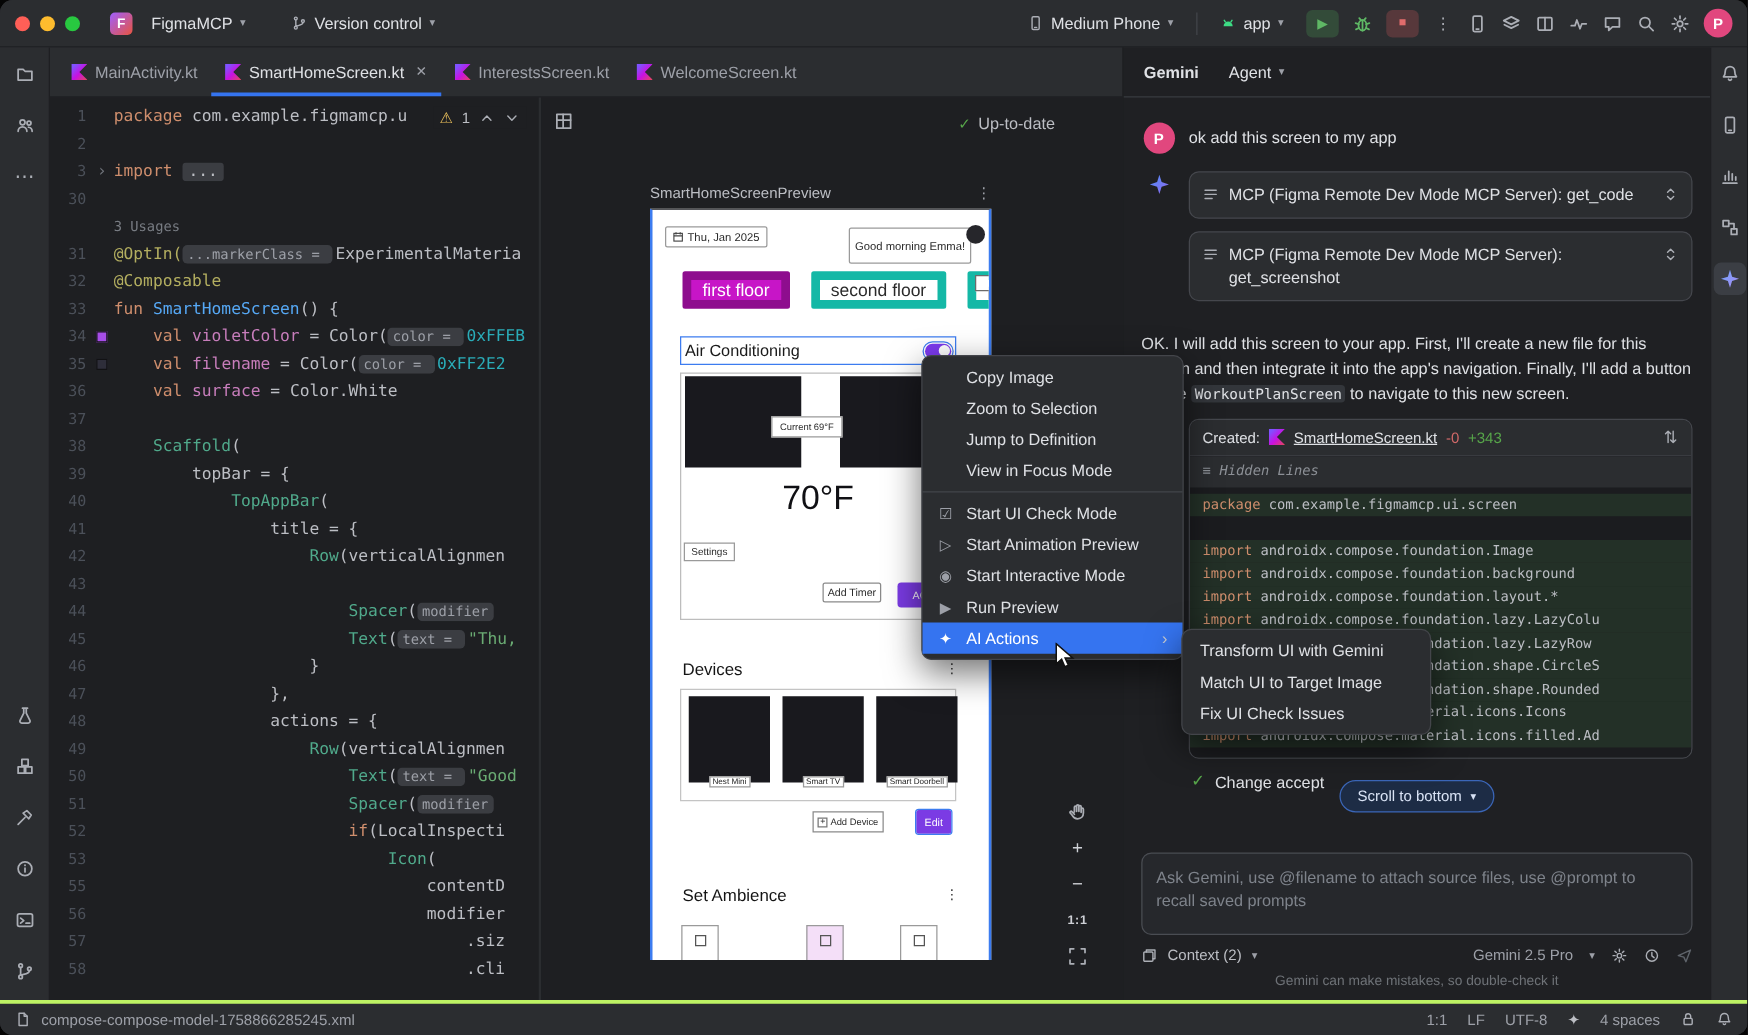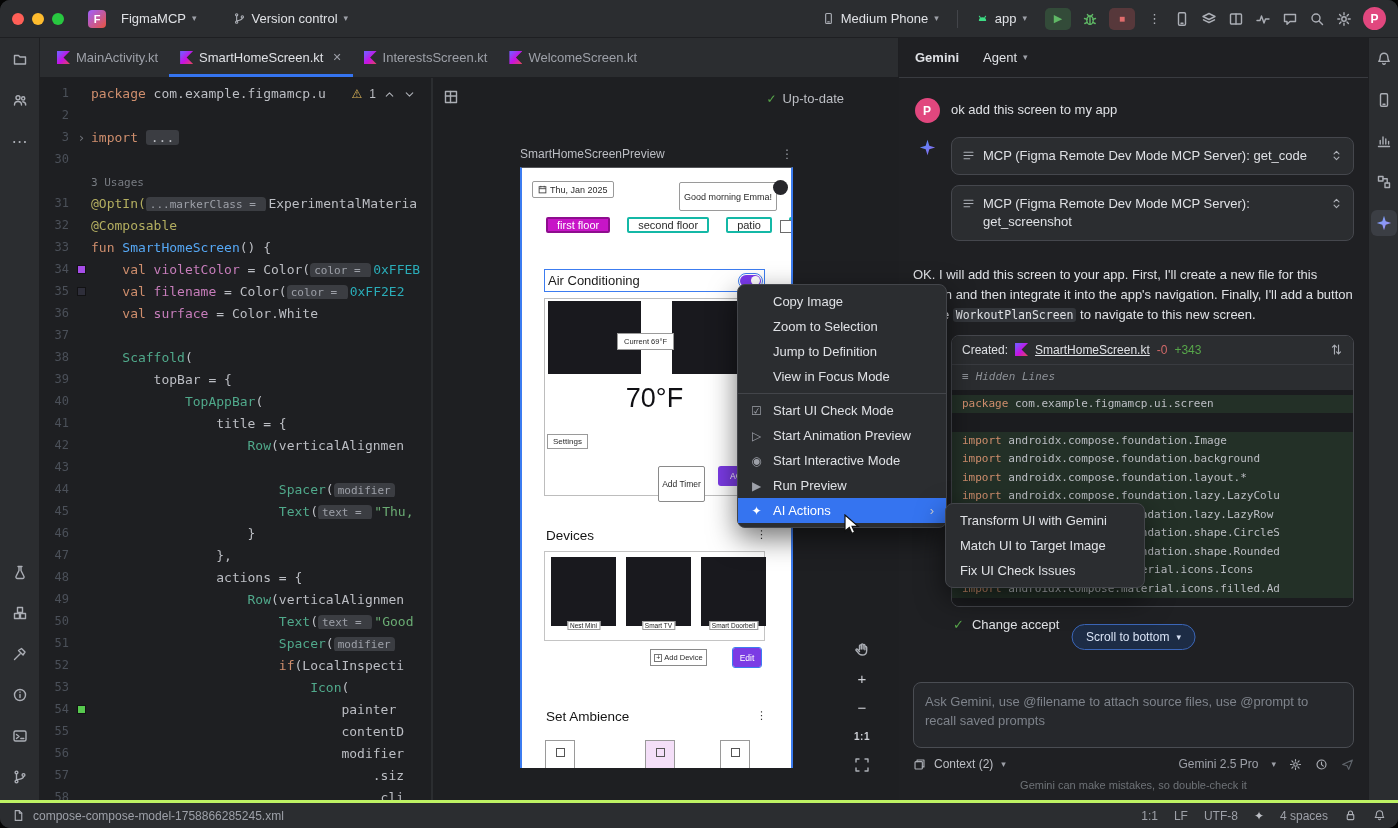--- a/index.html
+++ b/index.html
@@ -64,33 +64,33 @@
   .pv-status{position:absolute;right:54px;top:13px;display:flex;gap:6px;align-items:center;font-size:13px;color:#BCBEC4}
   .pv-status .ok{color:#57A64A;font-size:12px}
   .pv-label{position:absolute;left:87px;top:69px;width:273px;display:flex;align-items:center;font-size:12px;color:#BCBEC4}
   .pv-label .dots{margin-left:auto;color:#9DA0A8}
   .phone{position:absolute;left:87px;top:89px;width:273px;height:601px;background:#fff;border-left:2px solid #3C7CF0;border-right:2px solid #3C7CF0;border-top:1px solid #55565A;color:#1A1A1A;overflow:hidden}
   .p-chip{border:1px solid #9A9A9A;background:#fff;display:flex;align-items:center;justify-content:center;color:#2A2A2A}
   .p-date{position:absolute;left:10px;top:13px;height:17px;padding:0 5px;font-size:9px;gap:3px;border-radius:2px}
   .p-greet{position:absolute;left:157px;top:14px;height:29px;padding:0 4px;font-size:9px;border-radius:2px}
   .p-avatar{position:absolute;left:251px;top:12px;width:15px;height:15px;border-radius:50%;background:#26262B}
   .p-floors{position:absolute;left:24px;top:49px;display:flex;gap:17px}
-  .p-floor{height:16px;padding:0 9px;font-size:11px;border:2px solid #14b8a6;background:#fff;display:flex;align-items:center;border-radius:2px;color:#2A2A2A;white-space:nowrap}
+  .p-floor{height:30px;padding:0 9px;font-size:14px;border:7px solid #14b8a6;background:#fff;display:flex;align-items:center;border-radius:2px;color:#2A2A2A;white-space:nowrap}
   .p-floor.sel{background:#C715C7;border-color:#8E0D8E;color:#fff}
   .p-handle{position:absolute;left:258px;top:52px;width:13px;height:13px;background:#fff;border:1.5px solid #6B6B6B;z-index:3}
   .p-achead{position:absolute;left:22px;top:101px;width:221px;height:23px;border:1.5px solid #3C7CF0;display:flex;align-items:center;padding:0 3px}
   .p-achead .t{font-size:13px}
   .p-toggle{margin-left:auto;width:21px;height:12px;border-radius:6px;background:#7C3AED;position:relative;outline:1px solid #3C7CF0;outline-offset:1px}
   .p-toggle .knob{position:absolute;right:1.5px;top:1.5px;width:9px;height:9px;border-radius:50%;background:#fff}
   .p-accard{position:absolute;left:22px;top:130px;width:221px;height:198px;border:1px solid #BDBDBD}
   .p-dark{position:absolute;background:#19191E}
   .p-cur{position:absolute;left:72px;top:34px;width:57px;height:17px;font-size:7.5px;z-index:2}
   .p-temp{position:absolute;top:84px;width:100%;text-align:center;font-size:27px;color:#101014}
   .p-settings{position:absolute;left:2px;top:135px;height:15px;padding:0 5px;font-size:8px}
-  .p-addtimer{position:absolute;left:113px;top:167px;width:47px;height:36px;font-size:8.5px;border-radius:2px;border-color:#8A8A8A}
+  .p-addtimer{position:absolute;left:113px;top:167px;width:47px;height:16px;font-size:8.5px;border-radius:2px;border-color:#8A8A8A}
   .p-acbtn{position:absolute;left:173px;top:167px;width:36px;height:20px;background:#7B3BE4;color:#fff;border-radius:3px;font-size:8.5px;display:flex;align-items:center;justify-content:center}
   .p-sechead{position:absolute;font-size:13.5px;color:#141414}
   .p-secdots{position:absolute;left:234px;font-size:11px;color:#333}
   .p-devcard{position:absolute;left:22px;top:383px;width:221px;height:90px;border:1px solid #C4C4C4;display:flex;gap:10px;padding:5px 6px}
   .p-dev{width:65px;height:69px;background:#19191E;position:relative;flex:none}
   .p-dev .lbl{position:absolute;bottom:-4px;left:50%;transform:translateX(-50%);background:#fff;border:1px solid #9A9A9A;font-size:6.5px;padding:0 2px;white-space:nowrap;color:#222}
   .p-adddev{position:absolute;left:128px;top:481px;width:57px;height:17px;font-size:7.5px;gap:2px;border-color:#8A8A8A}
   .p-edit{position:absolute;left:211px;top:480px;width:28px;height:19px;background:#7B3BE4;color:#fff;font-size:8.5px;display:flex;align-items:center;justify-content:center;border-radius:2px;outline:1px solid #3C7CF0}
   .p-amb{position:absolute;top:572px;width:30px;height:29px;border:1px solid #9A9A9A;background:#fff;display:flex;justify-content:center;padding-top:7px}
   .p-amb.mid{background:#F4DFF8}
@@ -464,27 +464,20 @@
                 <span class="ln">52</span>
                 <span class="gmark"></span>
                 <span class="ctext"><span class="pl">                        </span><span class="kw">if</span><span class="pl">(LocalInspecti</span></span>
               </div>
               <div class="code-line">
                 <span class="ln">53</span>
                 <span class="gmark"></span>
                 <span class="ctext"><span class="pl">                            </span><span class="fn">Icon</span><span class="pl">(</span></span>
               </div>
               <div class="code-line">
-                <span class="ln">54</span>
-                <span class="gmark">
-                  <span class="swatch" style="background: rgb(87, 201, 79);"></span>
-                </span>
-                <span class="ctext"><span class="pl">                                painter</span></span>
-              </div>
-              <div class="code-line">
                 <span class="ln">55</span>
                 <span class="gmark"></span>
                 <span class="ctext"><span class="pl">                                contentD</span></span>
               </div>
               <div class="code-line">
                 <span class="ln">56</span>
                 <span class="gmark"></span>
                 <span class="ctext"><span class="pl">                                modifier</span></span>
               </div>
               <div class="code-line">

